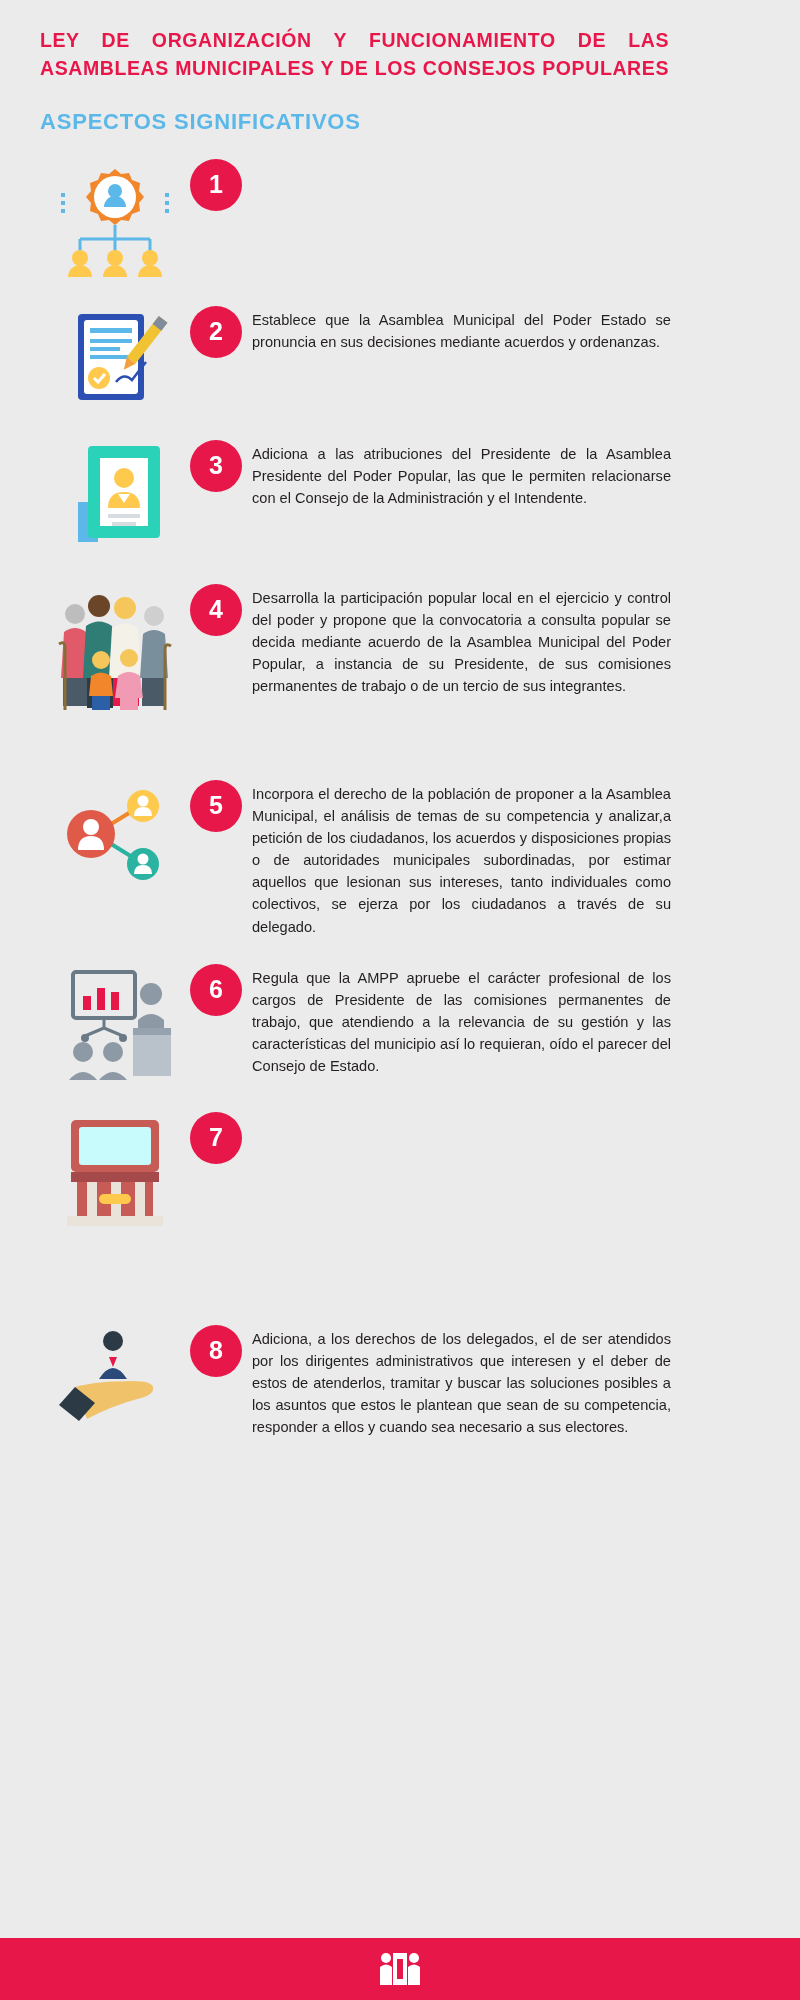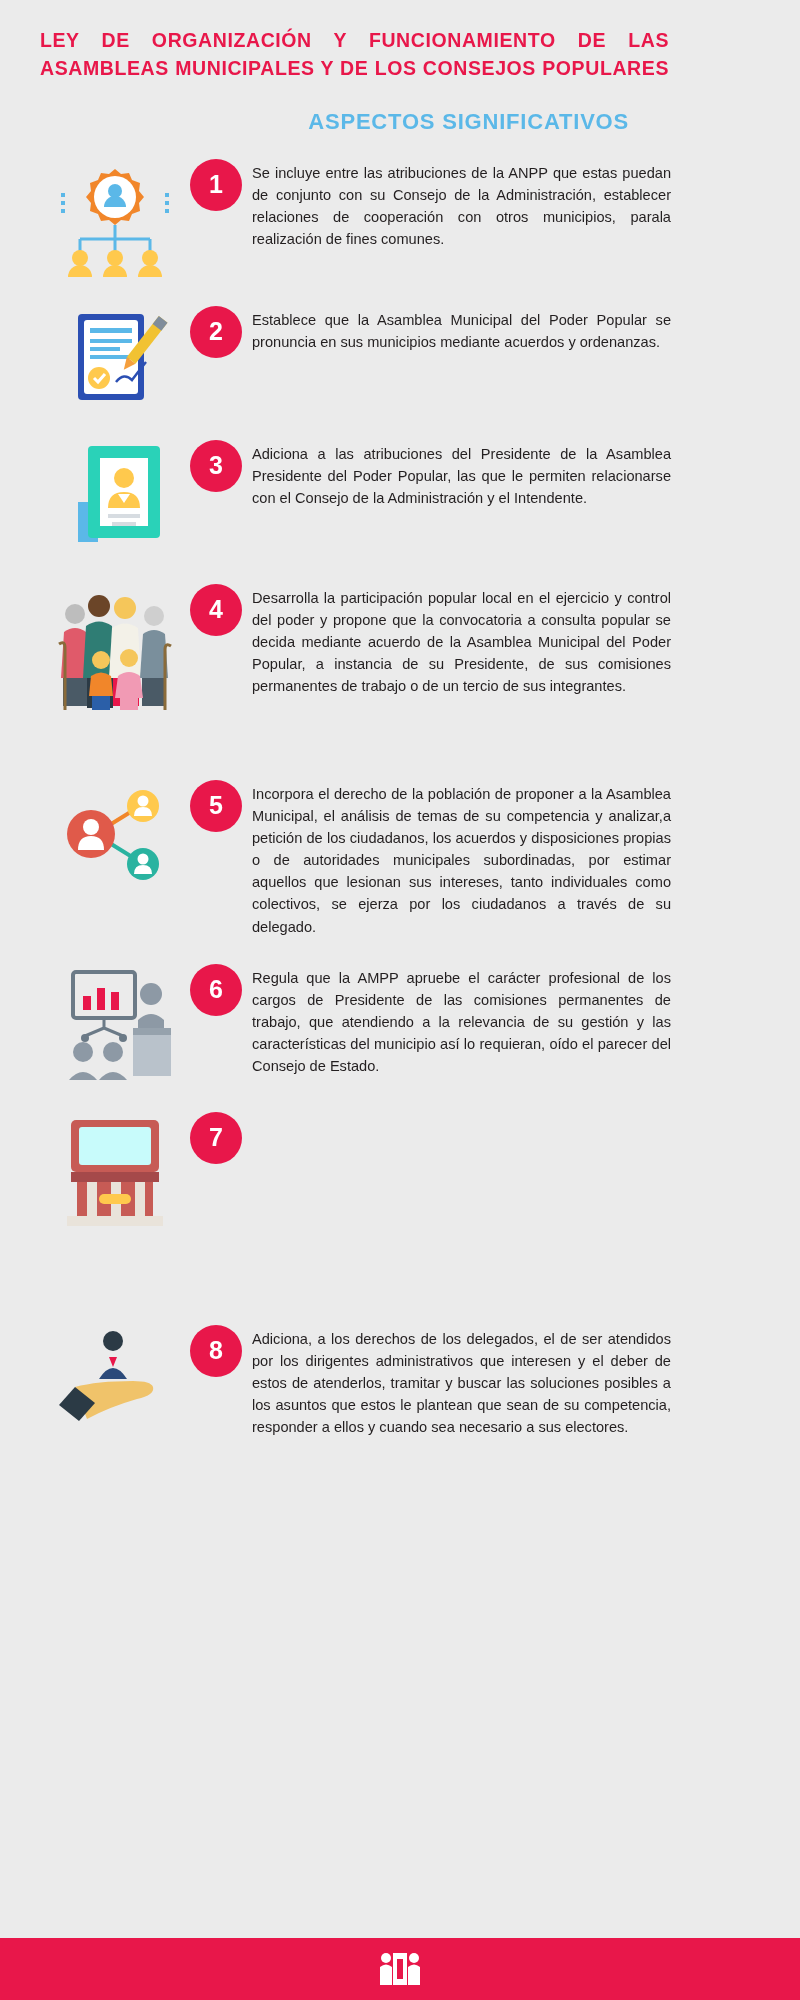--- a/index.html
+++ b/index.html
@@ -28,21 +28,21 @@
     letter-spacing: 0.6px;
     line-height: 1.45;
     text-align: justify;
     text-align-last: justify;
     margin: 0;
   }
   .subtitle {
     color: #5bb8e8;
     font-size: 22px;
     font-weight: bold;
-    text-align: right;
+    text-align: left;
     letter-spacing: 0.8px;
     margin: 26px 0 0 0;
     padding-right: 40px;
   }
   .items {
     margin-top: 22px;
   }
   .item {
     position: relative;
     display: flex;
@@ -129,21 +129,20 @@
                   <rect x="6" y="48" width="4" height="4"></rect>
                 <rect x="110" y="32" width="4" height="4"></rect>
                   <rect x="110" y="40" width="4" height="4"></rect>
                   <rect x="110" y="48" width="4" height="4"></rect>
               </g>
             </g>
           </svg>
         </span>
       </div>
       <div class="badge">1</div>
-      <div class="text">Se incluye entre las atribuciones de la ANPP que estas puedan de conjunto con su Consejo de la Administración, establecer relaciones de cooperación con otros municipios, parala realización de fines comunes.</div>
     </div>
 
     <div class="item" style="margin-top:18px;">
       <div class="icon-col">
         <span>
           <svg width="110" height="100" viewBox="0 0 110 100">
             <rect x="18" y="6" width="66" height="86" rx="4" fill="#2b4fb3"></rect>
             <rect x="24" y="12" width="54" height="74" rx="3" fill="#ffffff"></rect>
             <g fill="#5bb8e8">
               <rect x="30" y="20" width="42" height="5"></rect>
@@ -156,21 +155,21 @@
             <path d="M56 74 q8 -10 16 -2 q6 -8 14 -18" stroke="#2b4fb3" stroke-width="2.5" fill="none"></path>
             <g transform="rotate(38 88 30)">
               <rect x="83" y="6" width="11" height="52" fill="#f1c232"></rect>
               <rect x="83" y="6" width="11" height="10" fill="#7f8c9b"></rect>
               <path d="M83 58 l5.5 12 l5.5 -12 z" fill="#f59f3d"></path>
             </g>
           </svg>
         </span>
       </div>
       <div class="badge">2</div>
-      <div class="text">Establece que la   Asamblea  Municipal  del  Poder  Popular  se  pronuncia en sus municipios mediante acuerdos y ordenanzas.</div>
+      <div class="text">Establece que la   Asamblea  Municipal  del  Poder  Estado  se  pronuncia en sus decisiones mediante acuerdos y ordenanzas.</div>
     </div>
 
     <div class="item" style="margin-top:30px;">
       <div class="icon-col">
         <span>
           <svg width="110" height="108" viewBox="0 0 110 108">
             <rect x="18" y="60" width="20" height="40" fill="#5bb8e8"></rect>
             <rect x="28" y="4" width="72" height="92" rx="4" fill="#2ad2b8"></rect>
             <rect x="40" y="16" width="48" height="68" fill="#ffffff"></rect>
             <circle cx="64" cy="36" r="10" fill="#ffc94d"></circle>

